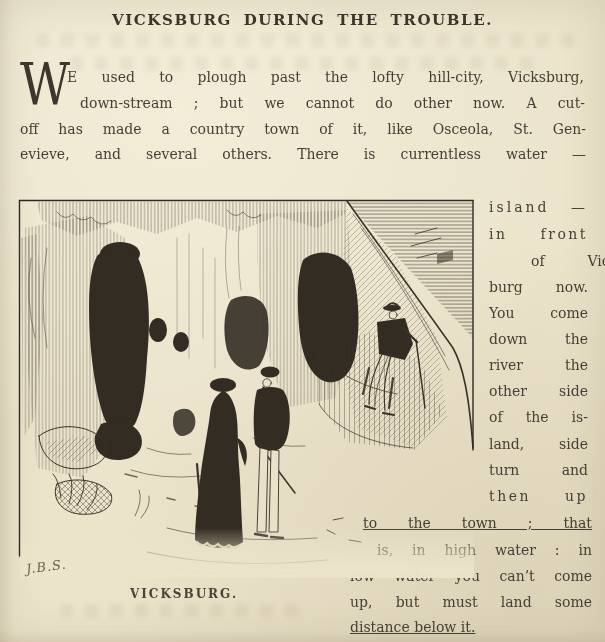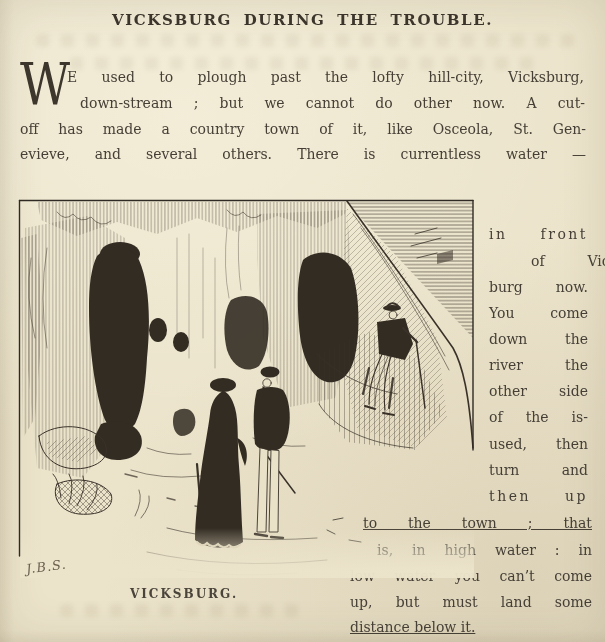--- a/index.html
+++ b/index.html
@@ -64,29 +64,30 @@
   <div class="ghost" style="top:34px;left:36px;width:540px;"></div>
   <div class="ghost" style="top:57px;left:70px;width:470px;"></div>
   <div class="ghost" style="top:604px;left:60px;width:240px;"></div>
 
   <div class="dropcap">W</div>
 
   <div class="ln j" style="top:64px;left:67px;width:517px;">E used to plough past the lofty hill-city, Vicksburg,</div>
   <div class="ln j" style="top:90px;left:80px;width:505px;">down-stream ; but we cannot do other now.  A cut-</div>
   <div class="ln j" style="top:116px;left:20px;width:566px;">off has made a country town of it, like Osceola, St. Gen-</div>
   <div class="ln j" style="top:141px;left:20px;width:566px;">evieve, and several others.  There is currentless water —</div>
+  <div class="ln j ls3" style="top:194px;left:489px;width:99px;">island —</div>
   <div class="ln j ls25" style="top:221px;left:489px;width:99px;">in front</div>
   <div class="ln j" style="top:248px;left:489px;width:99px;margin-left:42px;">of Vicks-</div>
   <div class="ln j" style="top:274px;left:489px;width:99px;">burg now.</div>
   <div class="ln j" style="top:300px;left:489px;width:99px;">You come</div>
   <div class="ln j" style="top:326px;left:489px;width:99px;">down the</div>
   <div class="ln j" style="top:352px;left:489px;width:99px;">river the</div>
   <div class="ln j" style="top:378px;left:489px;width:99px;">other side</div>
   <div class="ln j" style="top:404px;left:489px;width:99px;">of the is-</div>
-  <div class="ln j" style="top:431px;left:489px;width:99px;">used, then</div>
+  <div class="ln j" style="top:431px;left:489px;width:99px;">land, side</div>
   <div class="ln j" style="top:457px;left:489px;width:99px;">turn and</div>
   <div class="ln j ls25" style="top:483px;left:489px;width:99px;">then up</div>
   <div class="ln j" style="top:510px;left:363px;width:229px;text-decoration:underline;">to the town ; that</div>
   <div class="ln j" style="top:537px;left:377px;width:215px;">is, in high water : in</div>
   <div class="ln j" style="top:563px;left:350px;width:242px;">low water you can’t come</div>
   <div class="ln j" style="top:589px;left:350px;width:242px;">up, but must land some</div>
   <div class="ln" style="top:614px;left:350px;width:242px;text-decoration:underline;">distance below it.</div>
 
   <svg class="engraving" width="460" height="380" viewBox="0 0 460 380">
     <defs>

